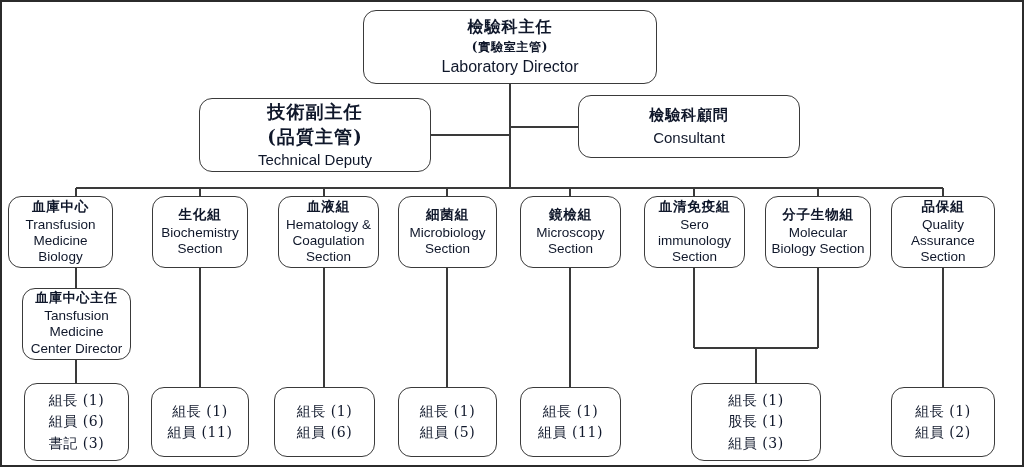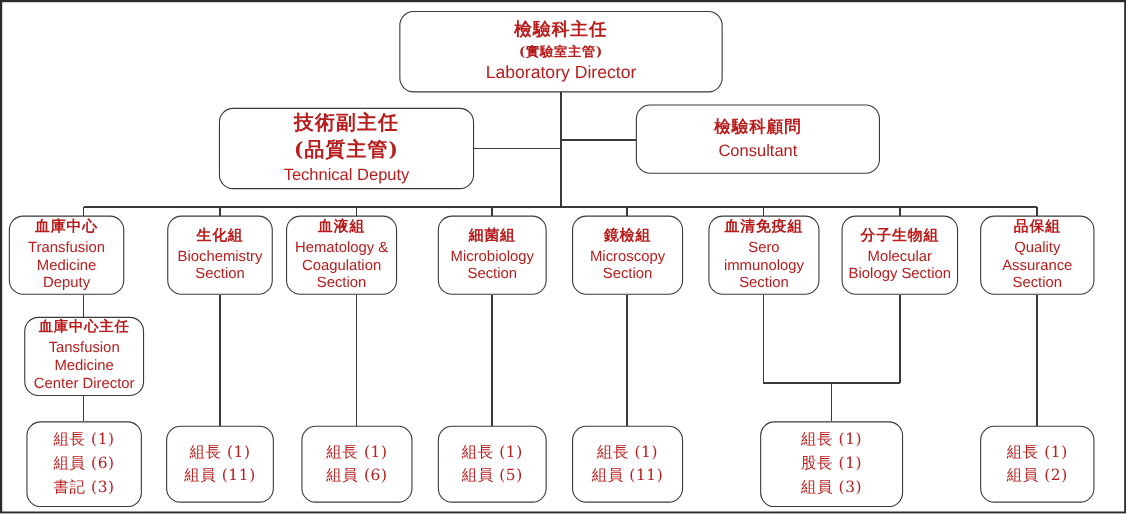--- a/index.html
+++ b/index.html
@@ -7,21 +7,21 @@
     margin: 0;
     padding: 0;
     background: #ffffff;
   }
   #chart-root {
     position: relative;
     width: 1024px;
     height: 467px;
     background: #ffffff;
     font-family: "Liberation Serif", "DejaVu Serif", serif;
-    color: #b91c1c;
+    color: #0f172a;
     overflow: hidden;
     box-sizing: border-box;
   }
   
   #frame {
     position: absolute;
     left: 0; top: 0;
     width: 1024px;
     height: 467px;
     box-sizing: border-box;
@@ -83,21 +83,21 @@
   
   .section-node {
     top: 196px;
     height: 72px;
   }
   .section-node .zh { font-size: 13.5px; margin-bottom: 2px; }
   .section-node .en { font-size: 13.5px; }
 
   #node-sec-0 { left: 8px;  width: 105px; }
   #node-sec-1 { left: 152px; width: 96px;  }
-  #node-sec-2 { left: 260px; width: 101px; }
+  #node-sec-2 { left: 278px; width: 101px; }
   #node-sec-3 { left: 398px; width: 99px;  }
   #node-sec-4 { left: 520px; width: 101px; }
   #node-sec-5 { left: 644px; width: 101px; }
   #node-sec-6 { left: 765px; width: 106px; }
   #node-sec-7 { left: 891px; width: 104px; }
 
   
   #node-tmc-director {
     left: 22px; top: 288px; width: 109px; height: 72px; justify-content: flex-end;
   }
@@ -178,21 +178,21 @@
 
   <div class="node" id="node-consultant">
     <div class="zh">檢驗科顧問</div>
     <div class="en">Consultant</div>
   </div>
 
   <div class="node section-node" id="node-sec-0">
     <div class="zh">血庫中心</div>
     <div class="en">Transfusion</div>
     <div class="en">Medicine</div>
-    <div class="en">Deputy</div>
+    <div class="en">Biology</div>
   </div>
 
   <div class="node section-node" id="node-sec-1">
     <div class="zh">生化組</div>
     <div class="en">Biochemistry</div>
     <div class="en">Section</div>
   </div>
 
   <div class="node section-node" id="node-sec-2">
     <div class="zh">血液組</div>

